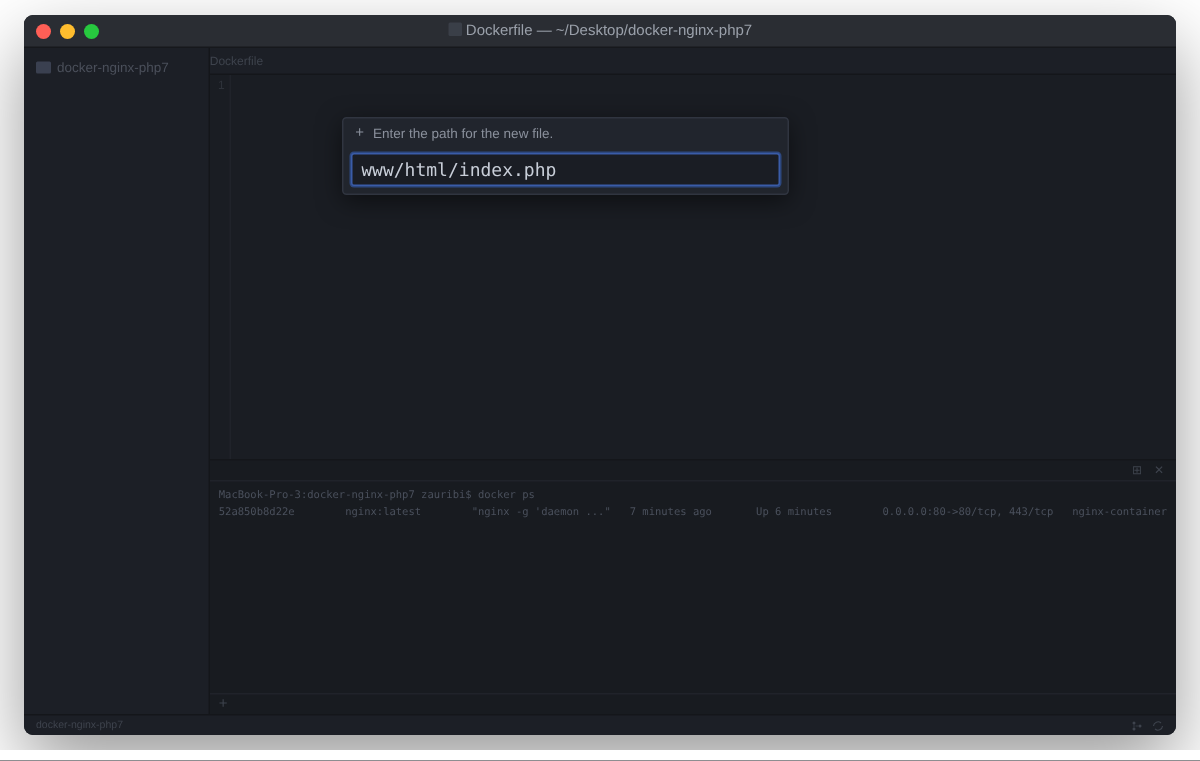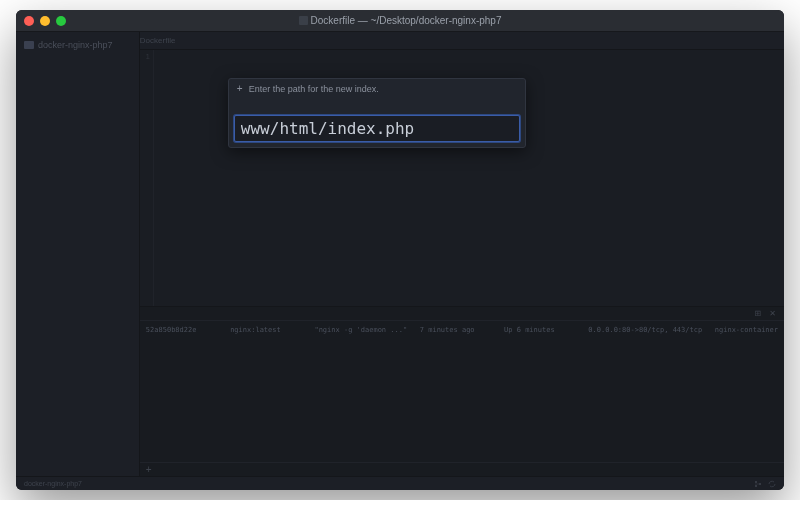--- a/index.html
+++ b/index.html
@@ -75,28 +75,28 @@
       box-shadow: 0 4px 16px rgba(0,0,0,0.5);
       z-index: 10;
     }
     .modal-head {
       display: flex; align-items: center; gap: 6px;
       padding: 4px 8px;
       font-size: 9px; color: #8a909c;
     }
     .plus-icon { font-size: 10px; color: #8a909c; }
     .modal-input {
-      margin: 17px 5px 5px 5px;
+      margin: 4px 5px 5px 5px;
       padding: 3px 6px;
       background: #1a1d24;
       border: 1px solid #3a5ca8;
       box-shadow: 0 0 0 1px #2d4880;
       border-radius: 2px;
       color: #c8ced8;
-      font-size: 16px;
+      font-size: 12px;
       font-family: Menlo, monospace;
       width: calc(100% - 10px);
       outline: none;
     }
     .terminal-panel {
       height: 170px;
       background: #181b20;
       border-top: 1px solid #14161a;
       display: flex;
       flex-direction: column;
@@ -173,32 +173,33 @@
 
       <div class="editor">
         <div class="gutter">
           <div class="line-no">1</div>
         </div>
         <div class="editor-content"></div>
 
         <div class="modal">
           <div class="modal-head">
             <span class="plus-icon">+</span>
-            <span>Enter the path for the new index.</span>
+            <span>Enter the path for the new file.</span>
           </div>
           <input class="modal-input" value="www/html/index.php" style="">
         </div>
       </div>
 
       <div class="terminal-panel">
         <div class="term-head">
           <span class="term-ctrl">⊞</span>
           <span class="term-ctrl">✕</span>
         </div>
         <div class="term-body">
+          <div class="term-line">MacBook-Pro-3:docker-nginx-php7 zauribi$ docker ps</div>
           <div class="term-line">52a850b8d22e        nginx:latest        "nginx -g 'daemon ..."   7 minutes ago       Up 6 minutes        0.0.0.0:80-&gt;80/tcp, 443/tcp   nginx-container</div>
         </div>
         <div class="term-footer">
           <span class="term-plus">+</span>
         </div>
       </div>
     </div>
   </div>
 
   <div class="statusbar">

